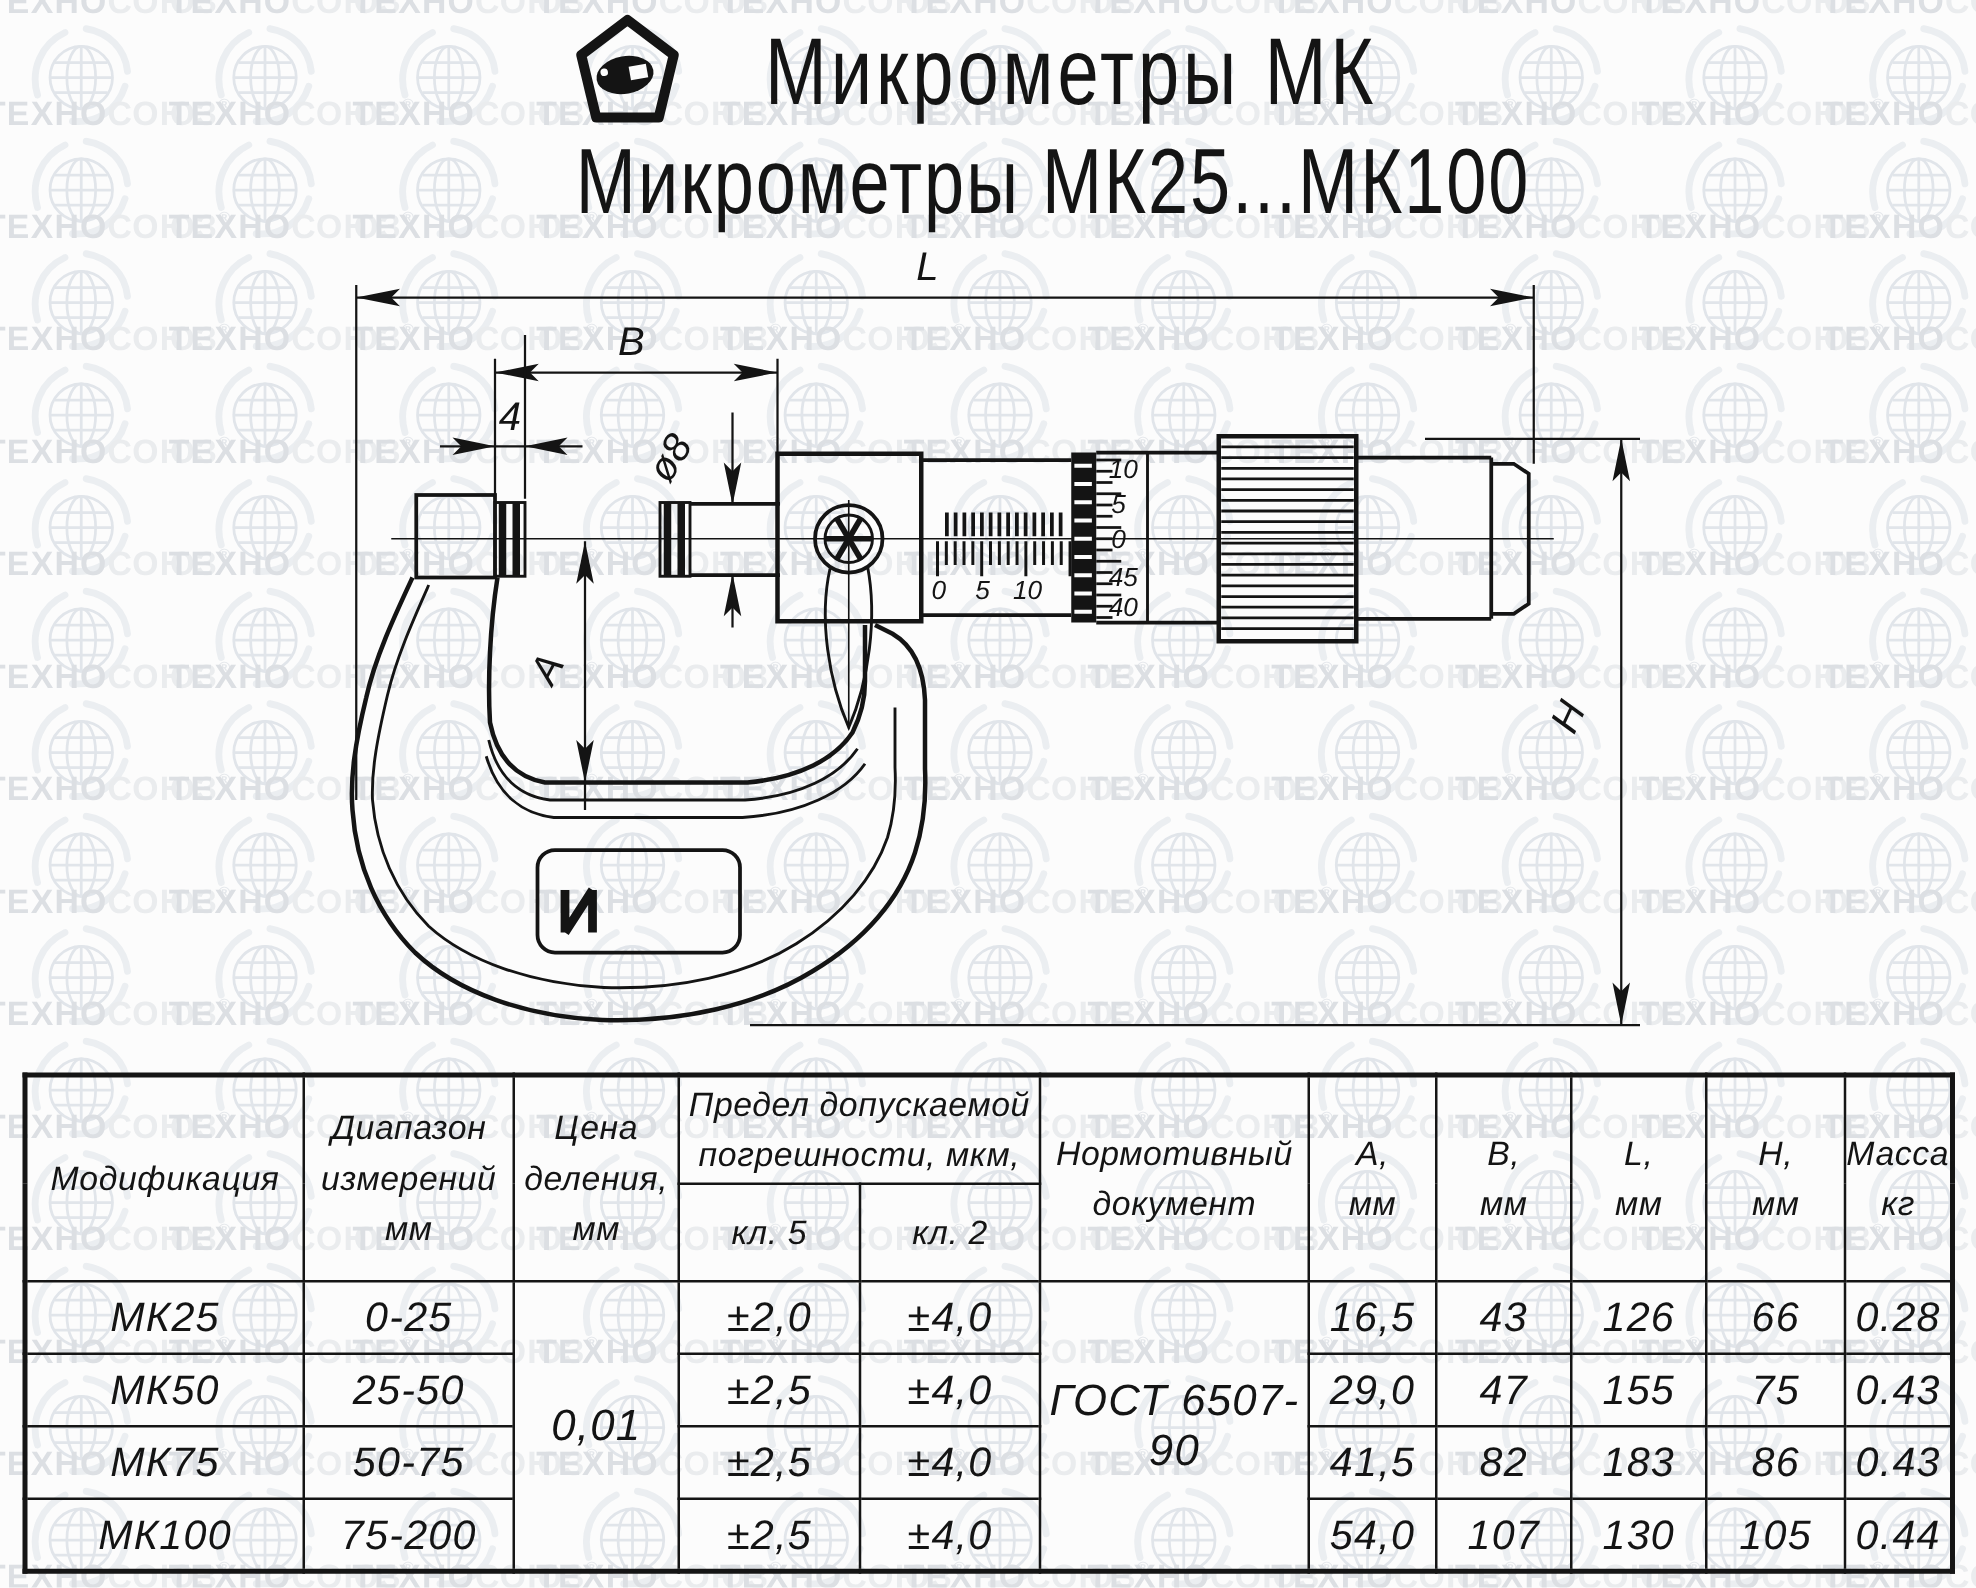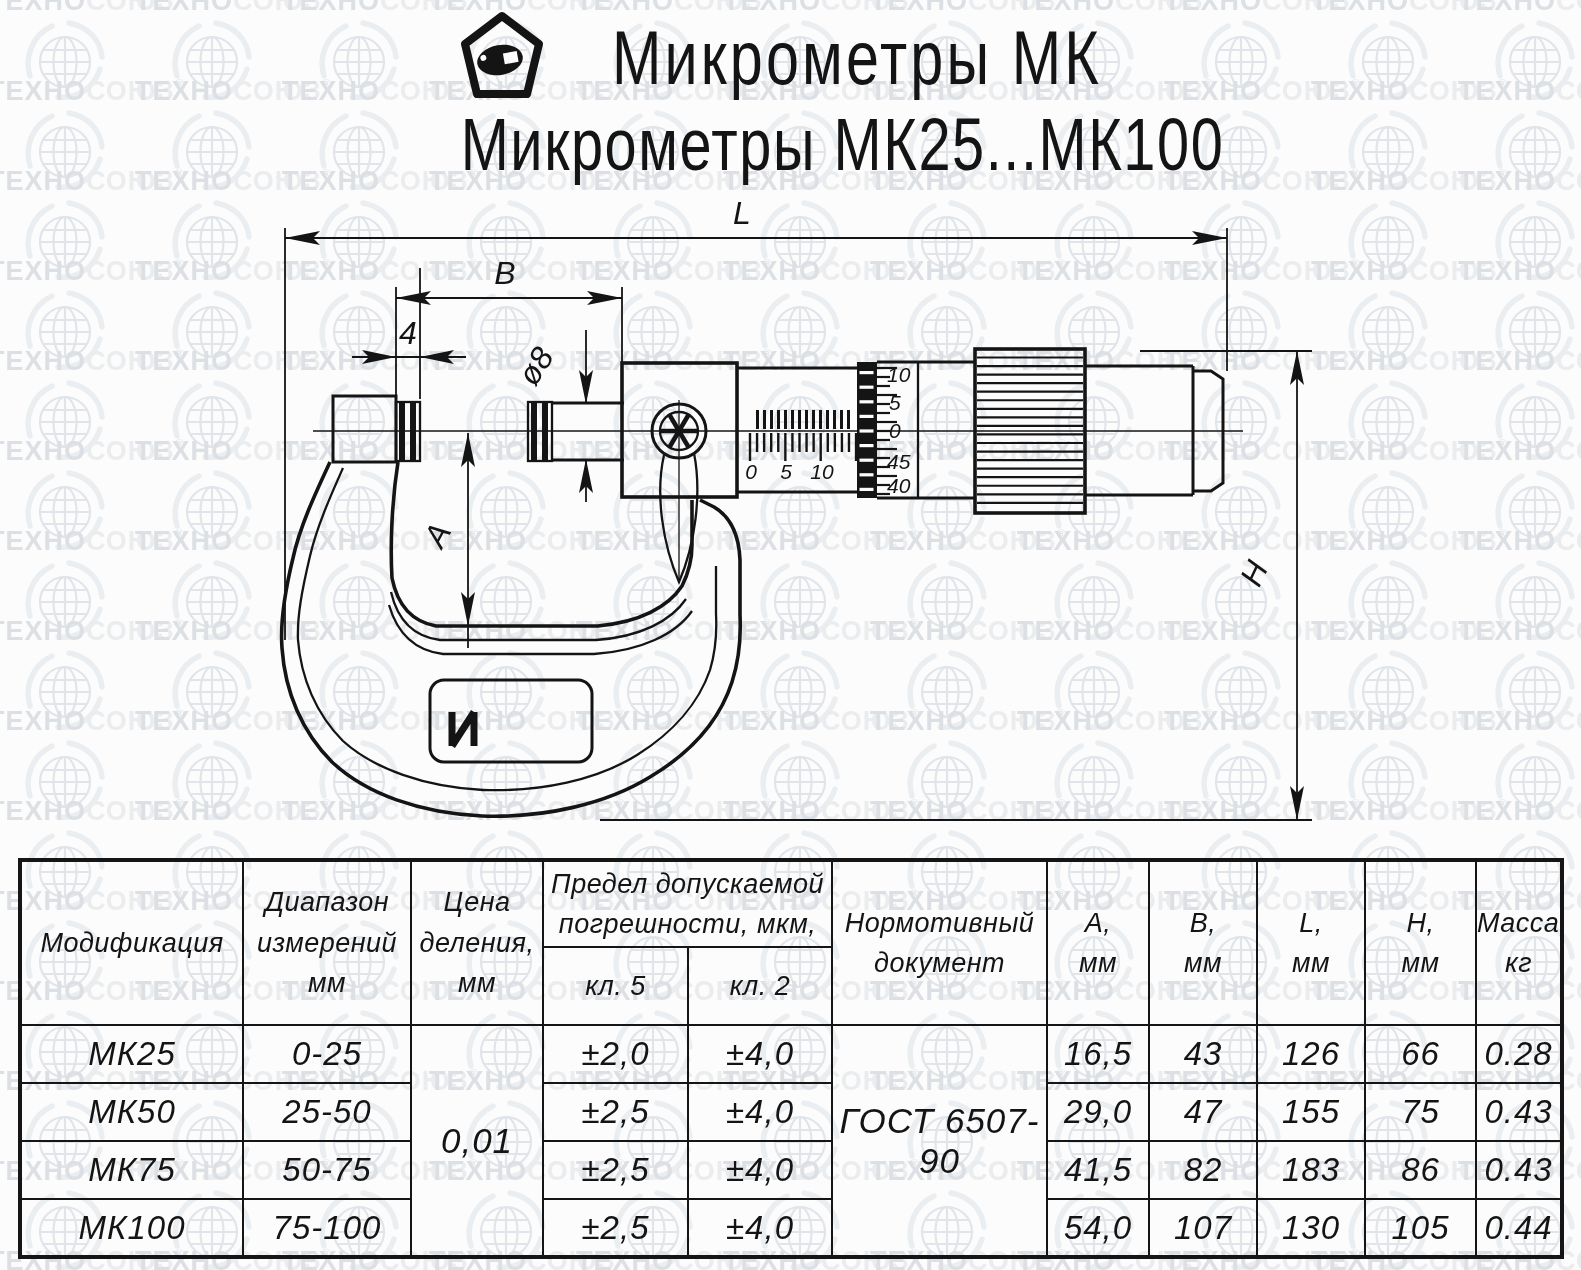--- a/index.html
+++ b/index.html
@@ -1002,21 +1002,21 @@
     <td class="data">±2,5</td>
     <td class="data">±4,0</td>
     <td class="data">41,5</td>
     <td class="data">82</td>
     <td class="data">183</td>
     <td class="data">86</td>
     <td class="data">0.43</td>
   </tr>
   <tr style="height:58px">
     <td class="data">МК100</td>
-    <td class="data">75-100</td>
+    <td class="data">75-200</td>
     <td class="data">±2,5</td>
     <td class="data">±4,0</td>
     <td class="data">54,0</td>
     <td class="data">107</td>
     <td class="data">130</td>
     <td class="data">105</td>
     <td class="data">0.44</td>
   </tr>
 </tbody>
   </table>

